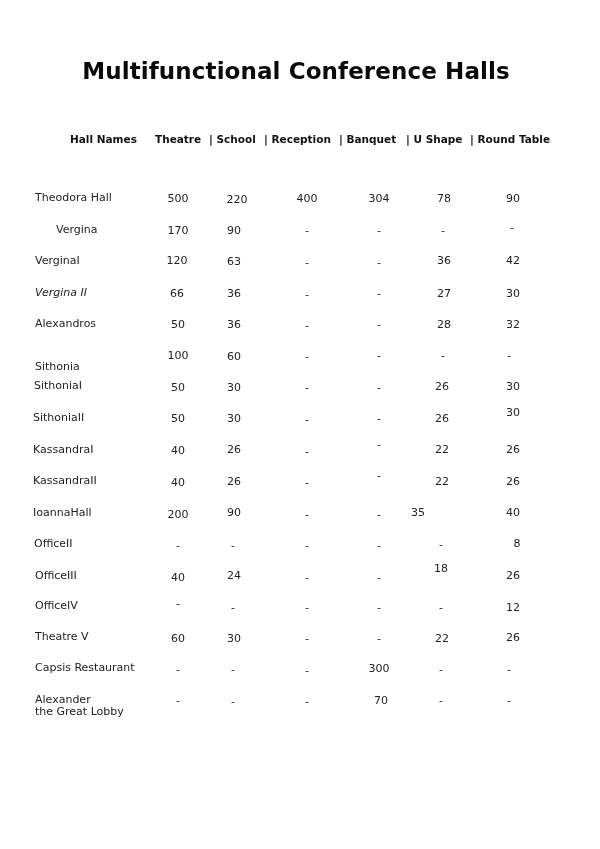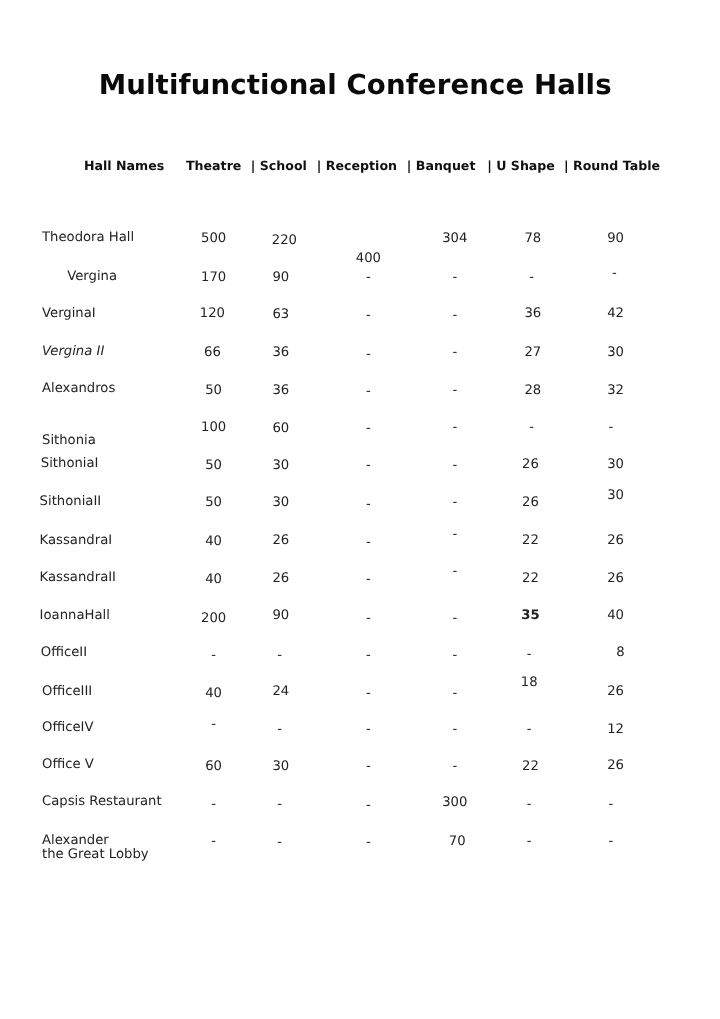--- a/index.html
+++ b/index.html
@@ -66,21 +66,21 @@
     <span class="hdr" style="left:406px;">| U Shape</span>
     <span class="hdr" style="left:470px;">| Round Table</span>
   </div>
 
   <div>
 
     <div>
       <span class="name" style="left:35px; top:192px;">Theodora Hall</span>
       <span class="cell" style="left:178px; top:192px;">500</span>
       <span class="cell" style="left:237px; top:193px;">220</span>
-      <span class="cell" style="left:307px; top:208px;">400</span>
+      <span class="cell" style="left:307px; top:192px;">400</span>
       <span class="cell" style="left:379px; top:192px;">304</span>
       <span class="cell" style="left:444px; top:192px;">78</span>
       <span class="cell" style="left:513px; top:192px;">90</span>
     </div>
 
     <div>
       <span class="name" style="left:32px; top:224px;margin-left:24px;">Vergina</span>
       <span class="cell" style="left:178px; top:224px;">170</span>
       <span class="cell" style="left:234px; top:224px;">90</span>
       <span class="cell" style="left:307px; top:224px;">-</span>
@@ -168,21 +168,21 @@
       <span class="cell" style="left:442px; top:475px;">22</span>
       <span class="cell" style="left:513px; top:475px;">26</span>
     </div>
 
     <div>
       <span class="name" style="left:33px; top:507px;">IoannaHall</span>
       <span class="cell" style="left:178px; top:508px;">200</span>
       <span class="cell" style="left:234px; top:506px;">90</span>
       <span class="cell" style="left:307px; top:508px;">-</span>
       <span class="cell" style="left:379px; top:508px;">-</span>
-      <span class="cell" style="left:442px; top:506px;font-weight:bold;">35</span>
+      <span class="cell" style="left:418px; top:506px;">35</span>
       <span class="cell" style="left:513px; top:506px;">40</span>
     </div>
 
     <div>
       <span class="name" style="left:34px; top:538px;">OfficeII</span>
       <span class="cell" style="left:178px; top:539px;">-</span>
       <span class="cell" style="left:233px; top:539px;">-</span>
       <span class="cell" style="left:307px; top:539px;">-</span>
       <span class="cell" style="left:379px; top:539px;">-</span>
       <span class="cell" style="left:441px; top:538px;">-</span>
@@ -203,21 +203,21 @@
       <span class="name" style="left:35px; top:600px;">OfficeIV</span>
       <span class="cell" style="left:178px; top:597px;">-</span>
       <span class="cell" style="left:233px; top:601px;">-</span>
       <span class="cell" style="left:307px; top:601px;">-</span>
       <span class="cell" style="left:379px; top:601px;">-</span>
       <span class="cell" style="left:441px; top:601px;">-</span>
       <span class="cell" style="left:513px; top:601px;">12</span>
     </div>
 
     <div>
-      <span class="name" style="left:35px; top:631px;">Office V</span>
+      <span class="name" style="left:35px; top:631px;">Theatre V</span>
       <span class="cell" style="left:178px; top:632px;">60</span>
       <span class="cell" style="left:234px; top:632px;">30</span>
       <span class="cell" style="left:307px; top:632px;">-</span>
       <span class="cell" style="left:379px; top:632px;">-</span>
       <span class="cell" style="left:442px; top:632px;">22</span>
       <span class="cell" style="left:513px; top:631px;">26</span>
     </div>
 
     <div>
       <span class="name" style="left:35px; top:662px;">Capsis Restaurant</span>

